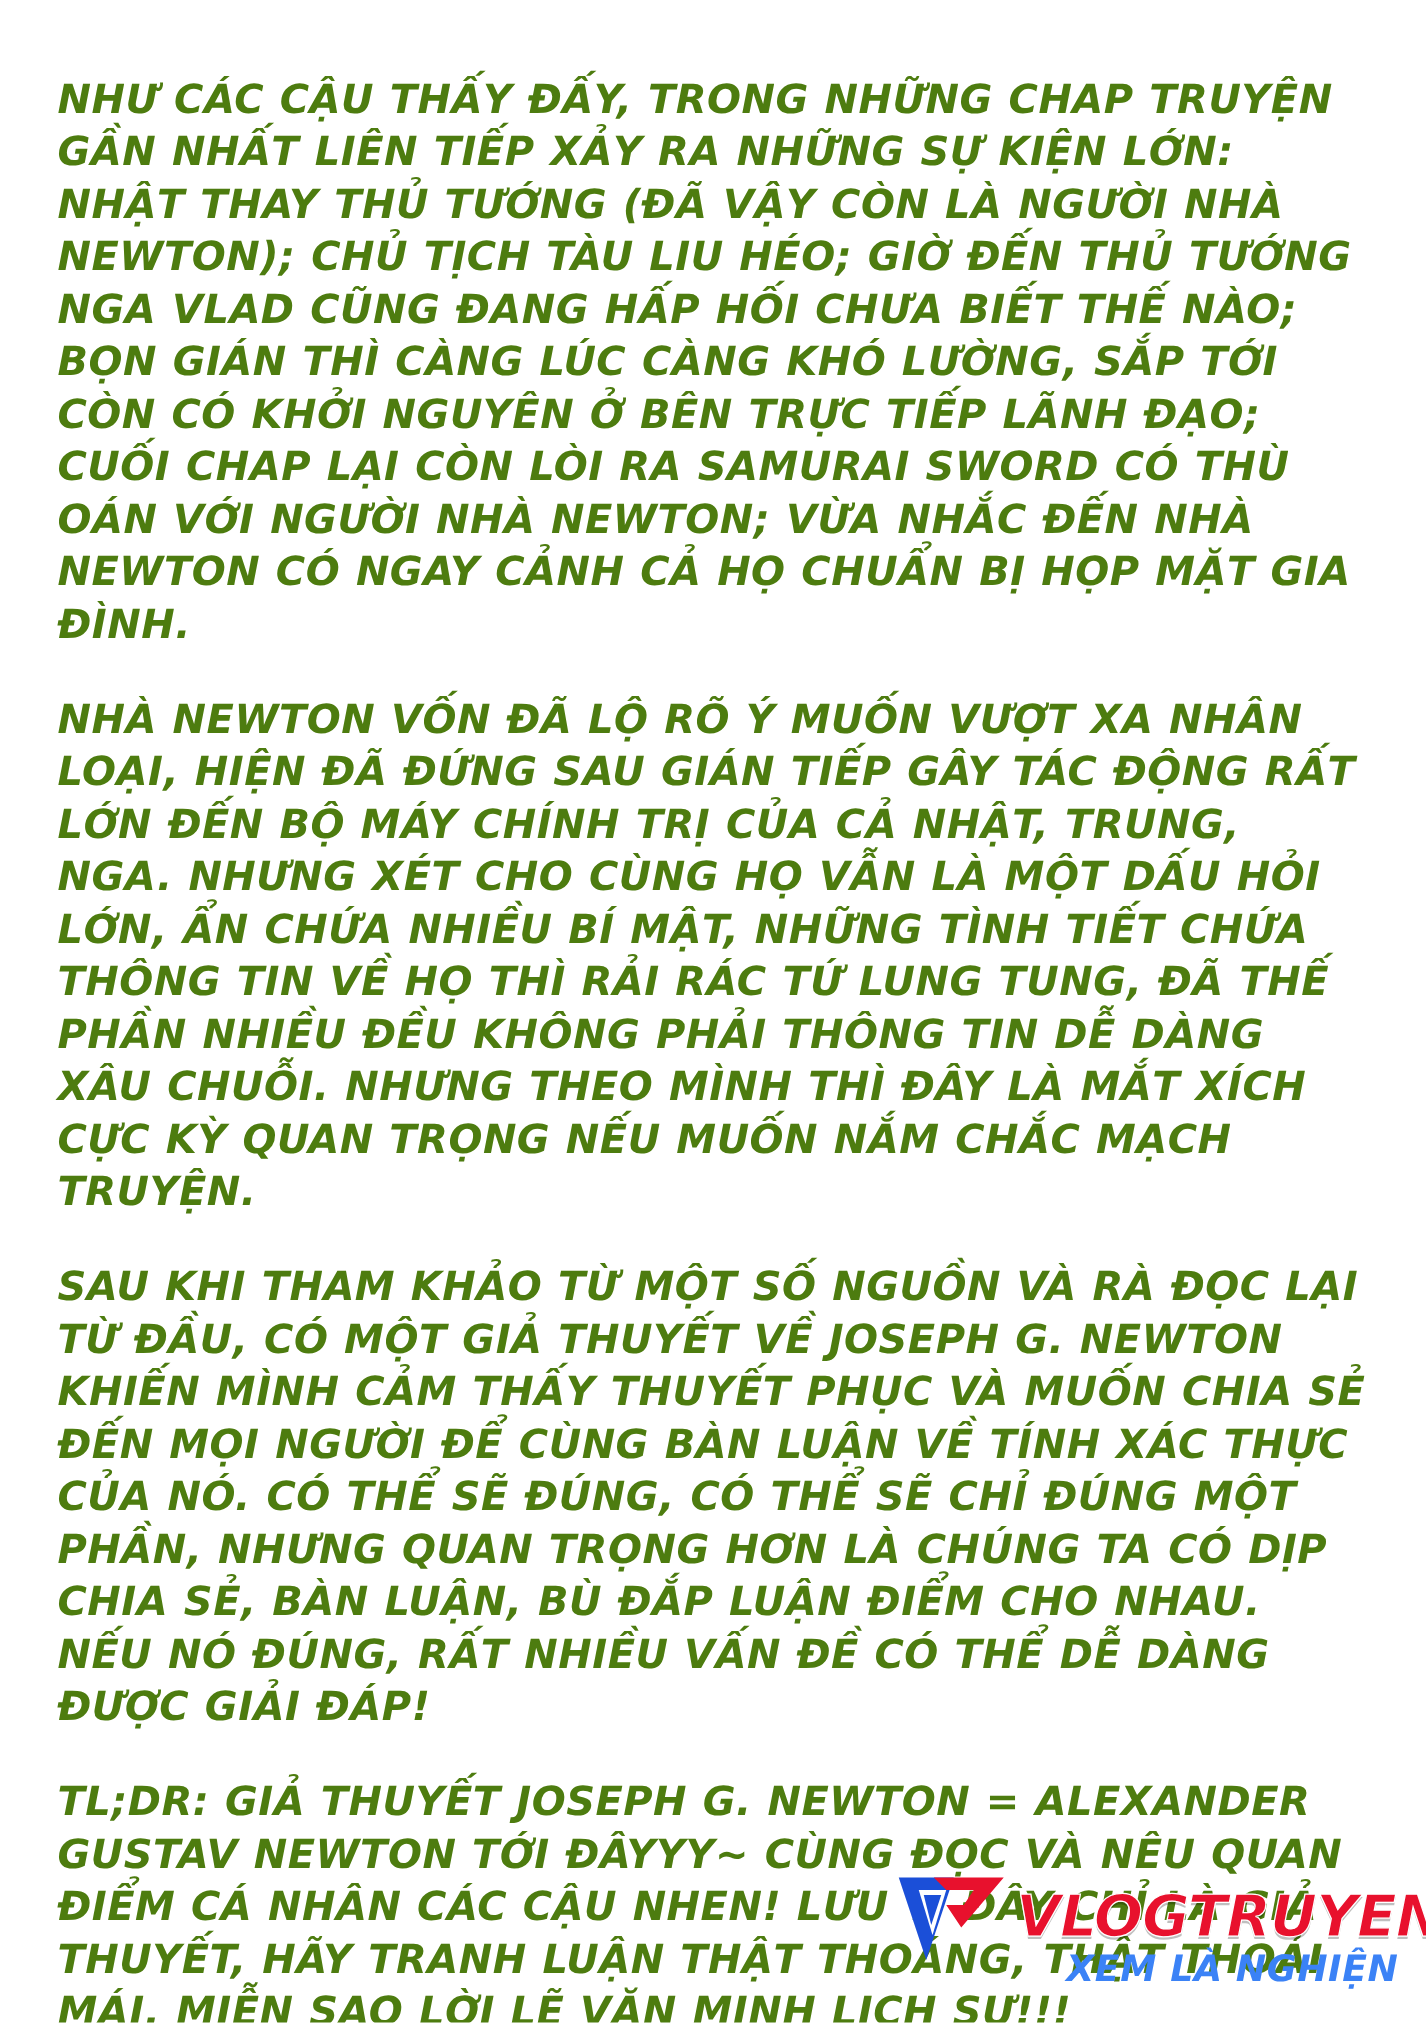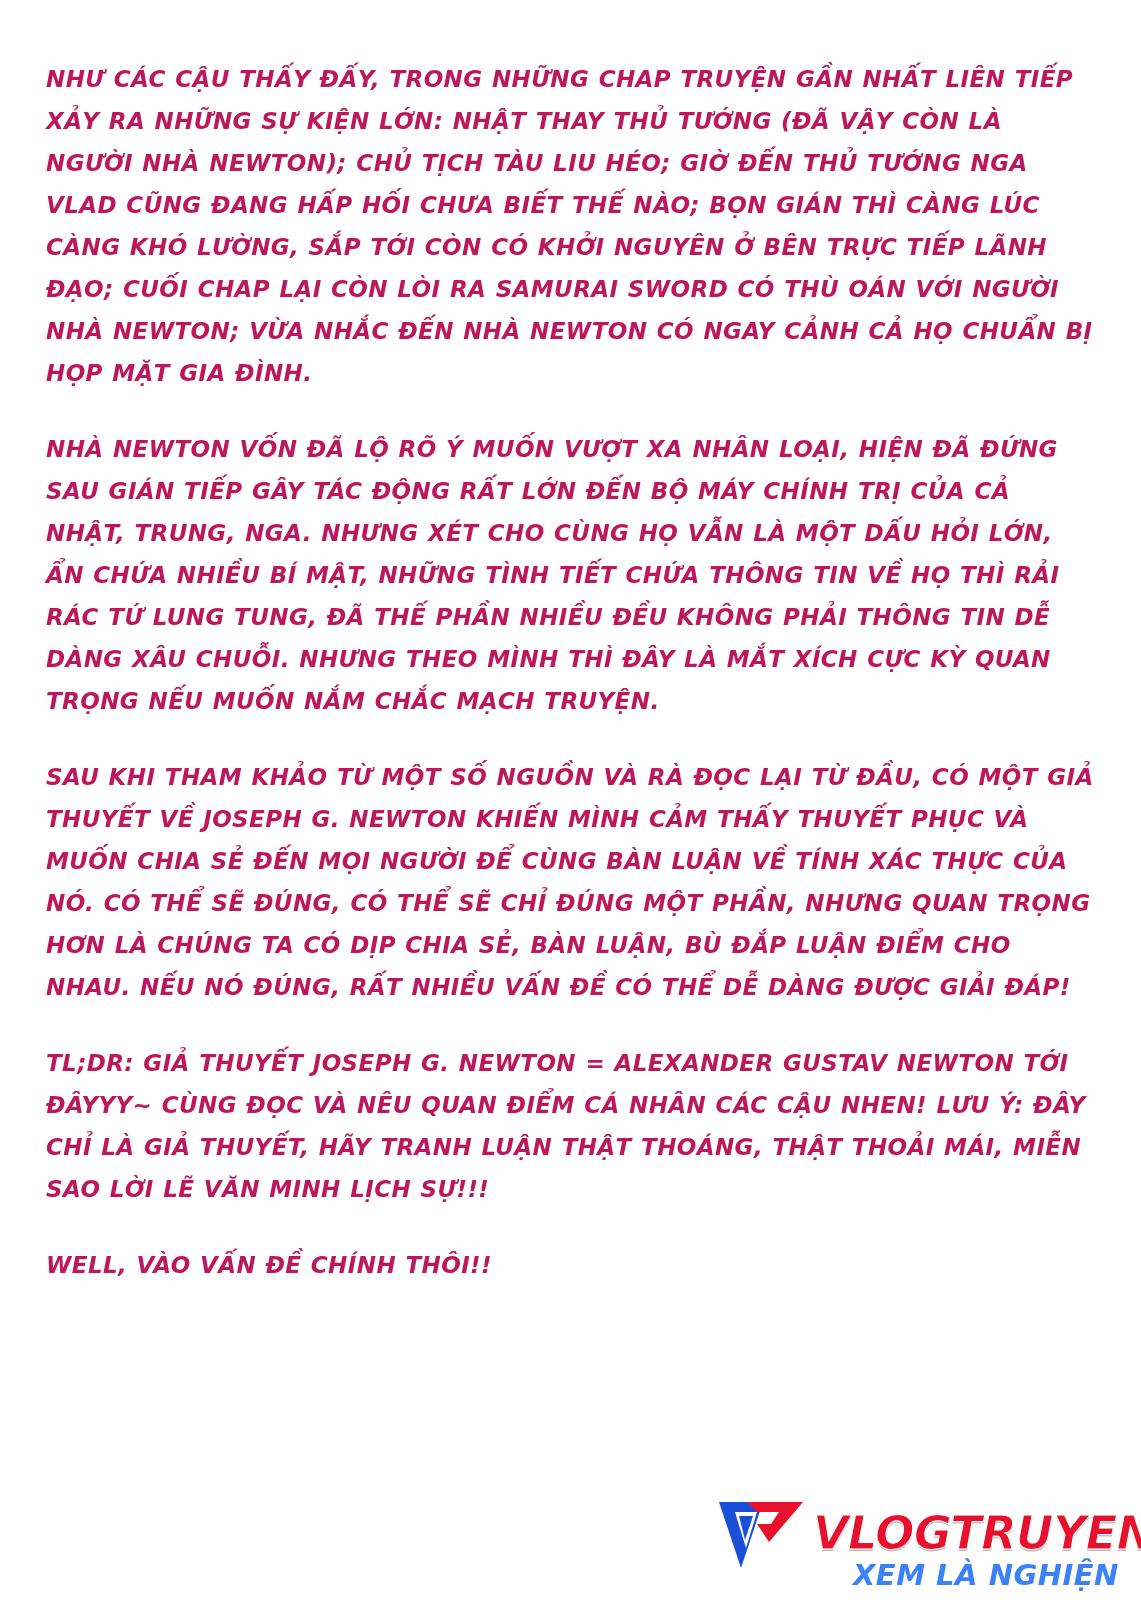--- a/index.html
+++ b/index.html
@@ -23,24 +23,24 @@
   .content {
     position: absolute;
     left: 46px;
     top: 58px;
     width: 1050px;
   }
   .para {
     font-family: "DejaVu Sans", sans-serif;
     font-weight: 700;
     font-style: italic;
-    font-size: 23px;
+    font-size: 32px;
     line-height: 42px;
     letter-spacing: 0.4px;
-    color: #be185d;
+    color: #4d7c0f;
     text-transform: uppercase;
     margin: 0 0 34px 0;
     word-spacing: 1px;
   }
   .para.last {
     margin-bottom: 0;
   }
   .para.tldr {
     margin-bottom: 34px;
   }

